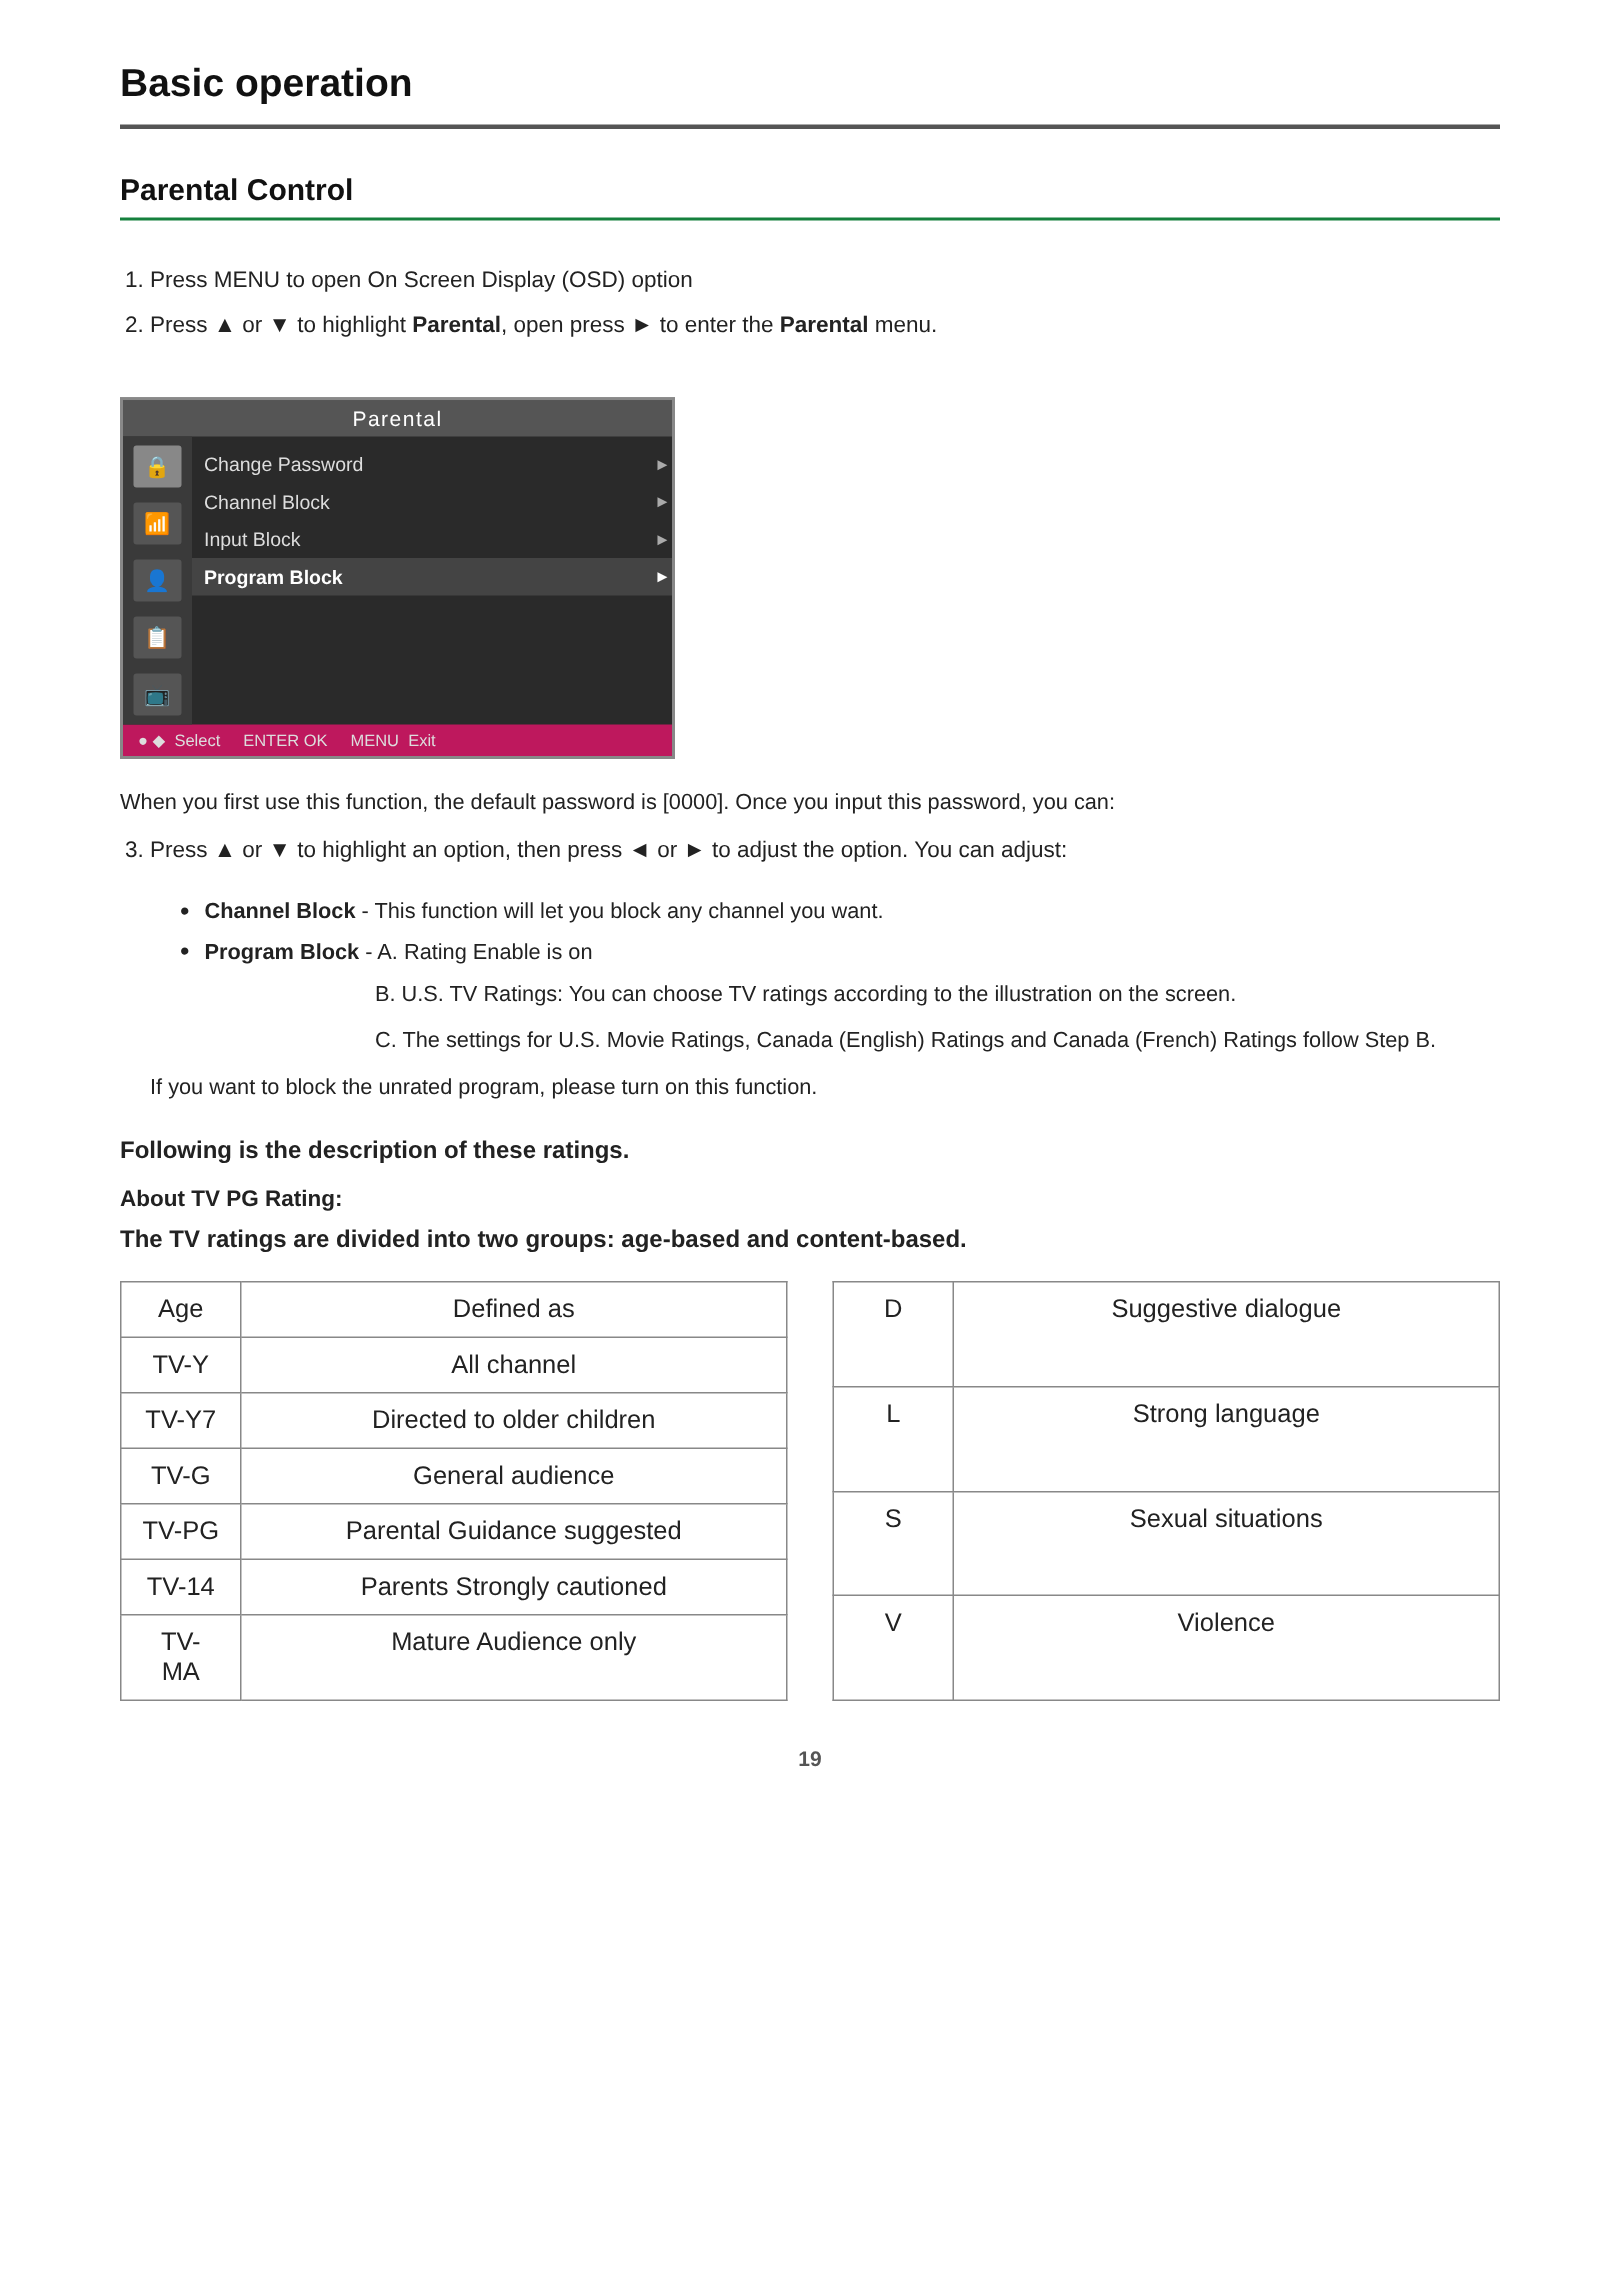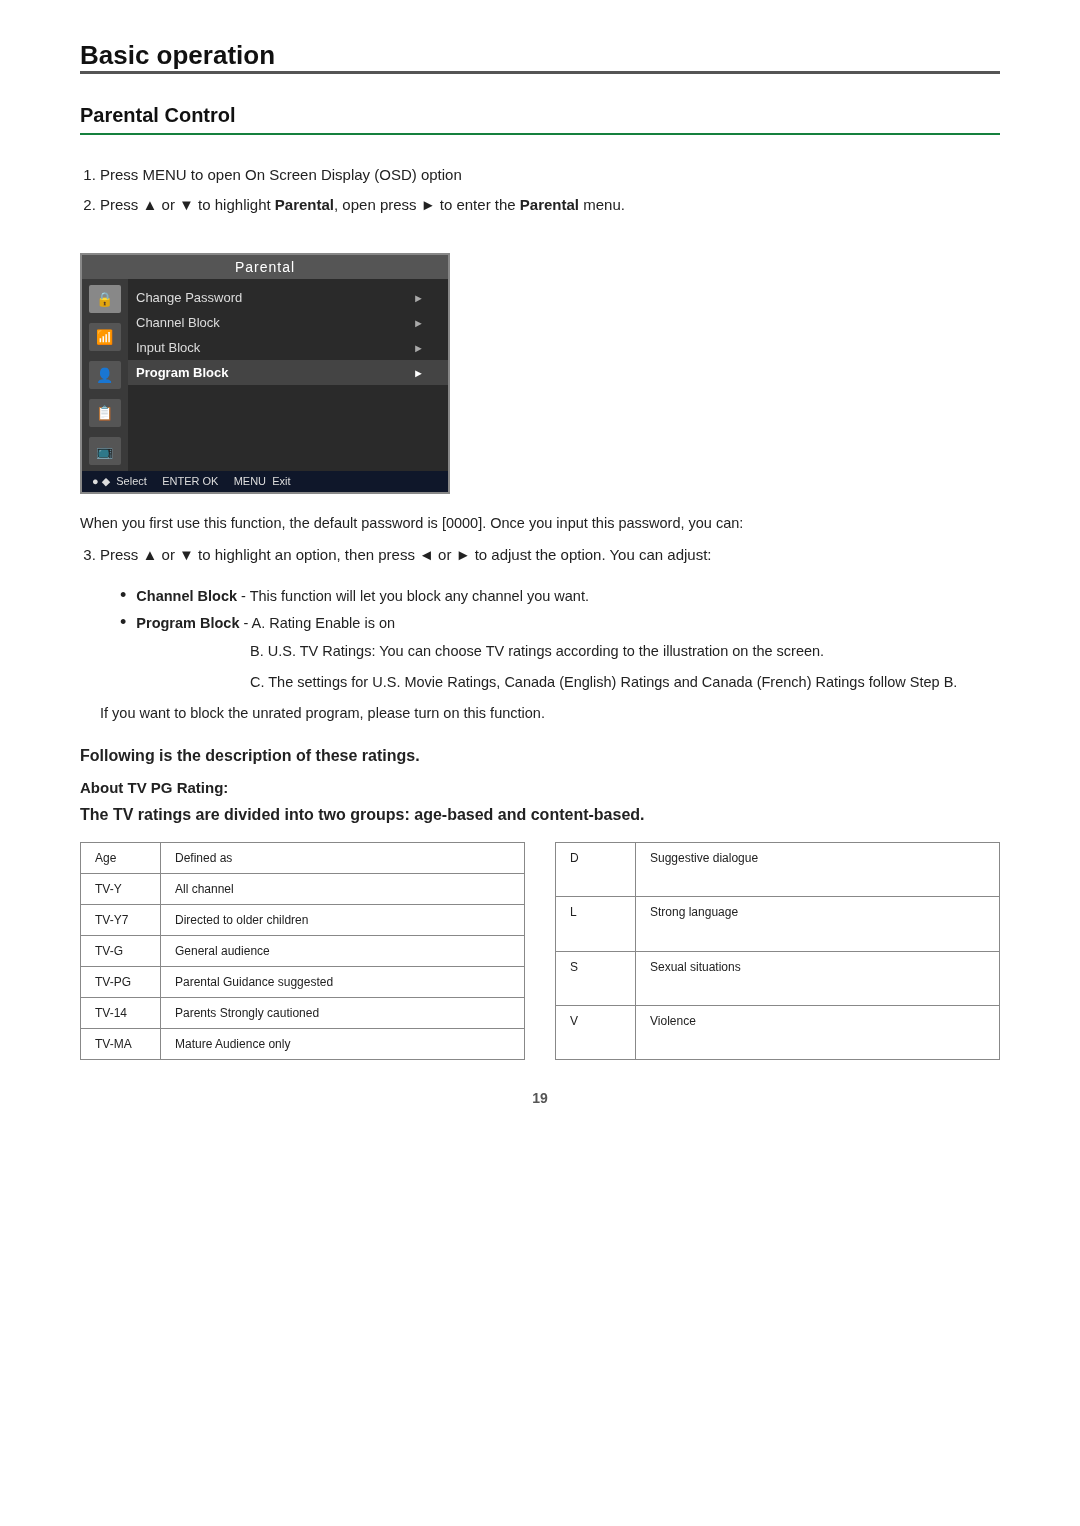--- a/index.html
+++ b/index.html
@@ -9,21 +9,21 @@
       font-size: 15px;
       color: #222;
       width: 1080px;
       min-height: 1526px;
       padding: 40px 80px 60px 80px;
     }
 
     
     .page-title-section {
       border-bottom: 3px solid #555;
-      padding-bottom: 0;
+      padding-bottom: 12px;
       margin-bottom: 30px;
     }
     .page-title {
       font-size: 26px;
       font-weight: bold;
       color: #111;
     }
 
     
     .section-header {
@@ -102,39 +102,39 @@
       color: #fff;
     }
     .osd-menu-items {
       flex: 1;
       padding: 6px 0;
     }
     .osd-menu-item {
       display: flex;
       align-items: center;
       justify-content: space-between;
-      padding: 5px 24px 5px 8px;
+      padding: 5px 1px 5px 8px;
       font-size: 13px;
       color: #ddd;
       cursor: pointer;
     }
     .osd-menu-item.highlighted {
       background: #444;
       color: #fff;
       font-weight: bold;
     }
     .osd-menu-item .arrow {
       font-size: 11px;
       color: #aaa;
     }
     .osd-menu-item.highlighted .arrow {
       color: #fff;
     }
     .osd-footer {
-      background: #0f172a;
+      background: #be185d;
       color: #ddd;
       font-size: 11px;
       padding: 4px 10px;
       display: flex;
       align-items: center;
       gap: 8px;
     }
 
     
     .body-text {
@@ -162,21 +162,22 @@
 
     
     .tables-row {
       display: flex;
       gap: 30px;
       margin: 18px 0 20px 0;
     }
     .rating-table {
       border-collapse: collapse;
       flex: 1;
-      font-size: 12px;
+      font-size: 17px;
+      text-align: center;
     }
     .rating-table td {
       border: 1px solid #888;
       padding: 8px 14px;
       vertical-align: top;
     }
     .rating-table td:first-child {
       width: 80px;
       font-weight: normal;
     }

